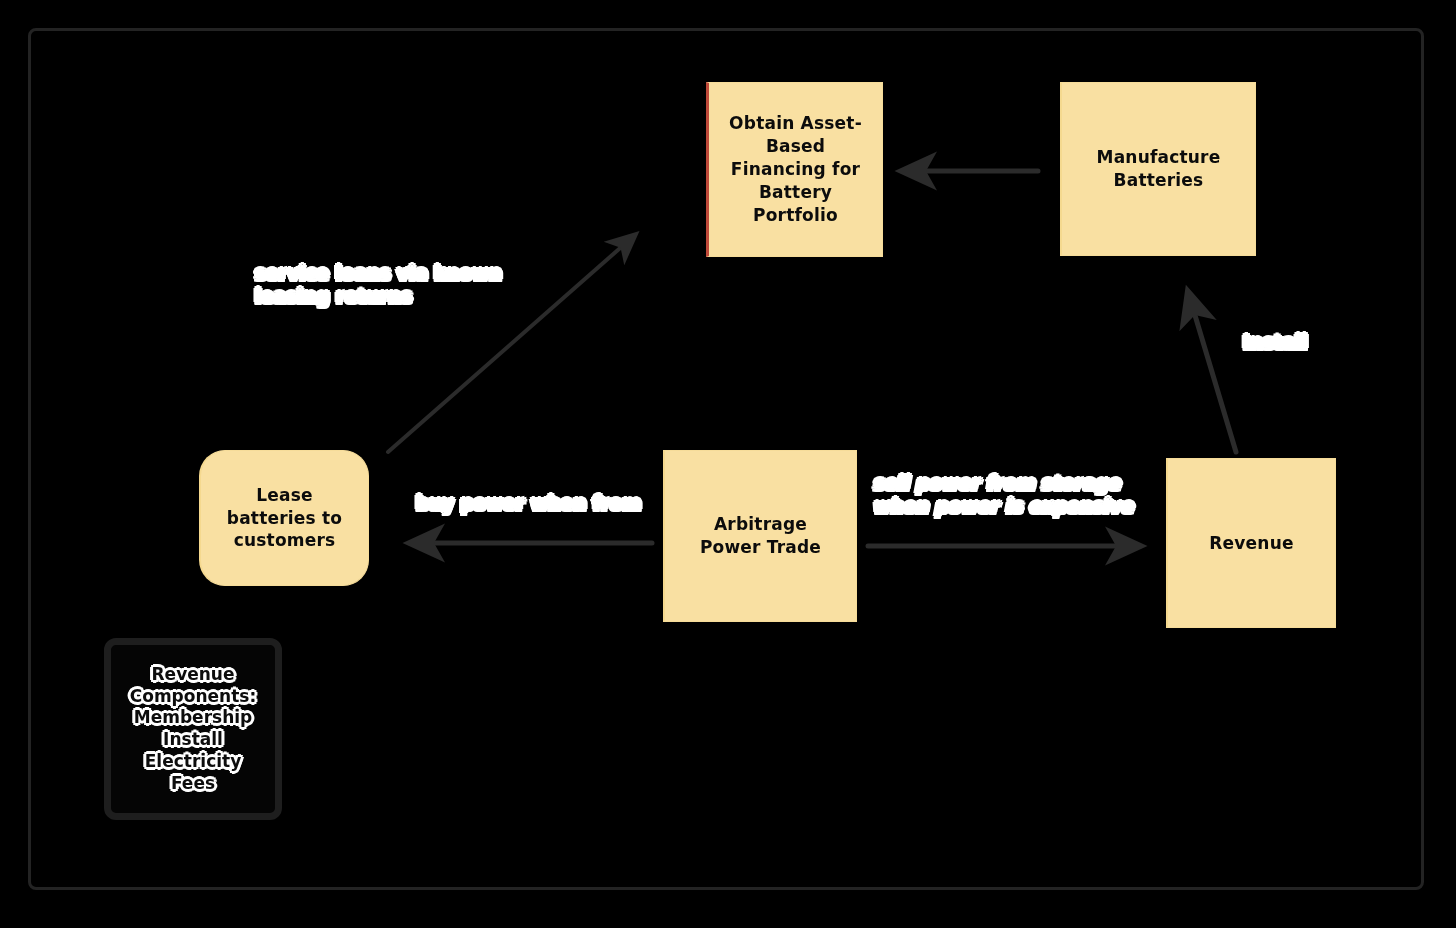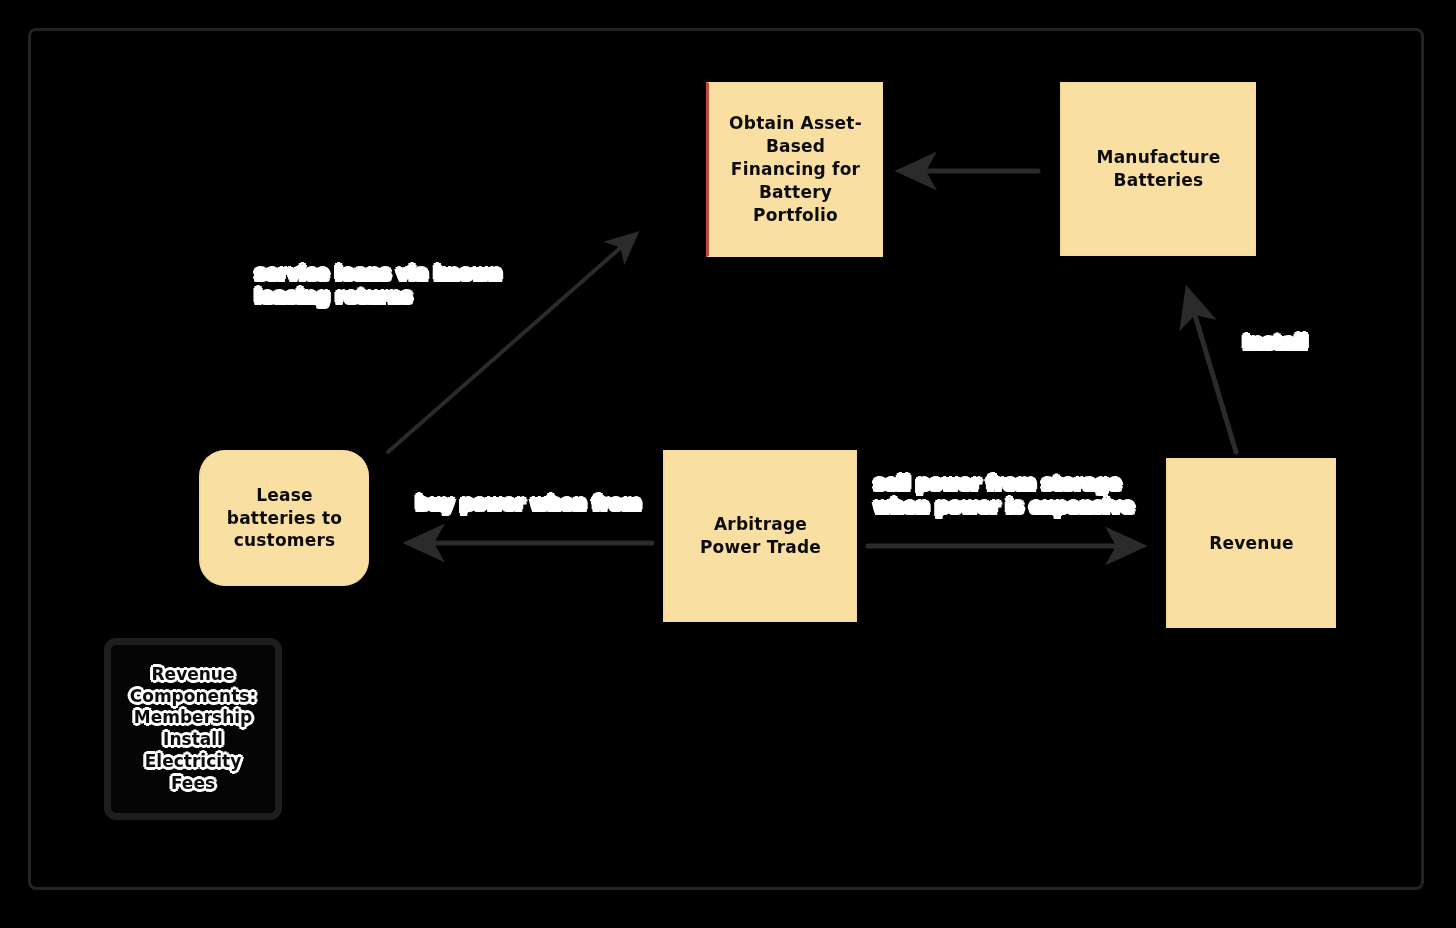--- a/index.html
+++ b/index.html
@@ -179,21 +179,21 @@
 
   <div class="node" style="left:1166px; top:458px; width:170px; height:170px;">
     <span class="node-label">Revenue</span>
   </div>
 
   <div class="edge-label" style="left:255px; top:262px;">service loans via known
 leasing returns</div>
 
   <div class="edge-label" style="left:416px; top:492px;">buy power when from</div>
 
-  <div class="edge-label" style="left:874px; top:472px;">sell power from storage
+  <div class="edge-label" style="left:874px; top:472px;font-style:italic;">sell power from storage
 when power is expensive</div>
 
   <div class="edge-label" style="left:1243px; top:331px;">Install</div>
 
   <div id="note">
     <span class="note-text">Revenue
 Components:
 Membership
 Install
 Electricity

